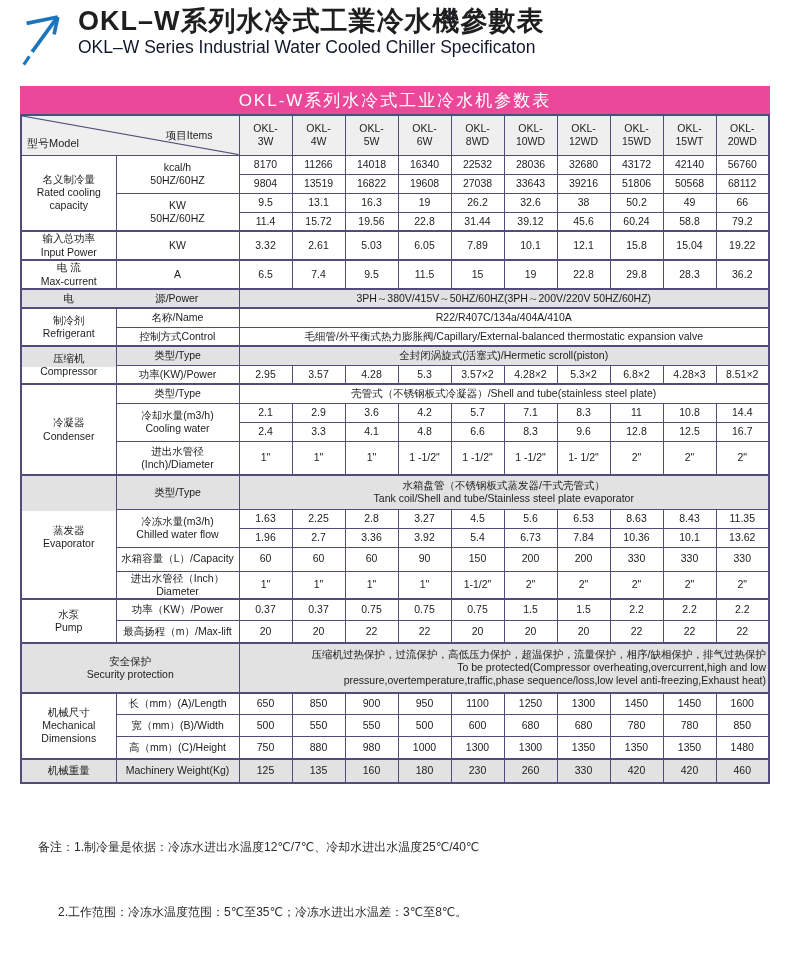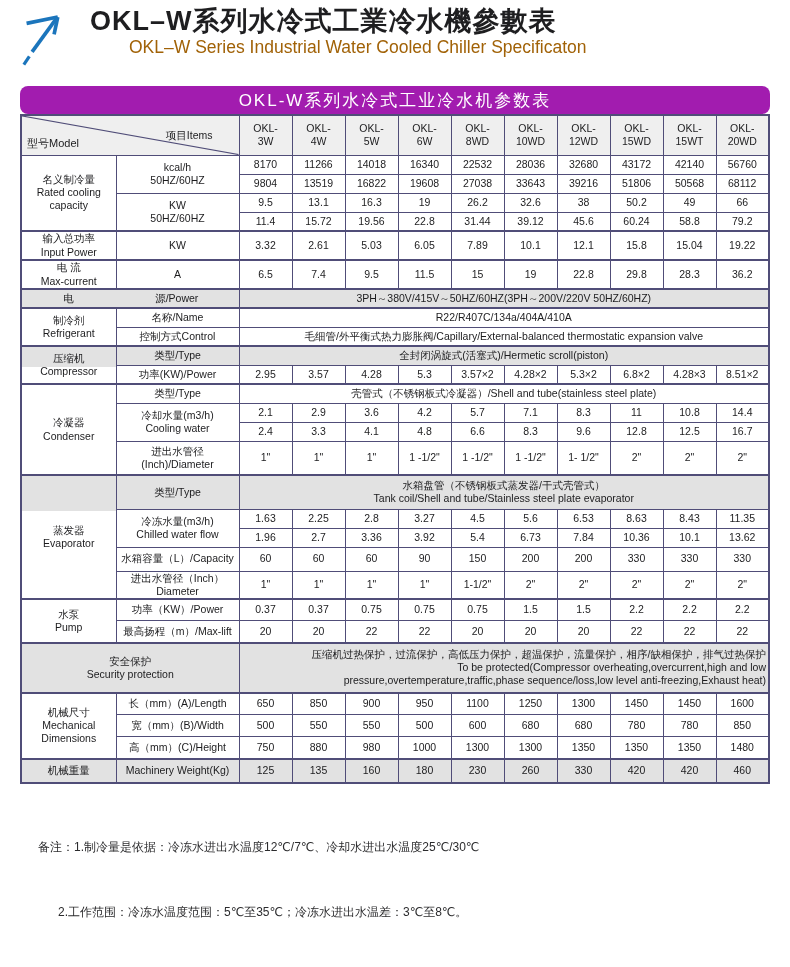--- a/index.html
+++ b/index.html
@@ -1,29 +1,29 @@
 <!DOCTYPE html>
 <html><head>
 <meta charset="utf-8">
 <style>
   html,body{margin:0;padding:0;background:#ffffff;}
   body{width:790px;font-family:"Liberation Sans","DejaVu Sans",sans-serif;color:#222;}
   .page{width:790px;}
 
   
-  .masthead{display:flex;align-items:flex-start;gap:24px;padding:6px 0 0 22px;}
+  .masthead{display:flex;align-items:flex-start;gap:12px;padding:6px 0 0 22px;}
   .logo{flex:0 0 auto;margin-top:4px;}
   .titles{line-height:1.12;}
   .title-zh{font-size:27px;font-weight:600;color:#1e1e20;letter-spacing:1px;white-space:nowrap;}
-  .title-en{font-size:17.5px;font-weight:400;color:#a16207;margin-top:2px;white-space:nowrap;margin-left:39px;}
+  .title-en{font-size:17.5px;font-weight:400;color:#0f172a;margin-top:2px;white-space:nowrap;}
 
   
   .table-wrap{width:750px;margin:14px 20px 0 20px;}
-  .caption-bar{background:#a21caf;color:#ffffff;height:28px;display:flex;align-items:center;justify-content:center;
-               font-size:17px;letter-spacing:2px;font-weight:400;border-radius:8px;}
+  .caption-bar{background:#ec4899;color:#ffffff;height:28px;display:flex;align-items:center;justify-content:center;
+               font-size:17px;letter-spacing:2px;font-weight:400;}
   table{border-collapse:collapse;table-layout:fixed;width:750px;font-size:10.5px;color:#1c1c1e;}
   col.c0{width:95px;} col.c1{width:123px;}
   td{border:1px solid #504D78;text-align:center;vertical-align:middle;padding:0 2px;line-height:1.25;background:#fff;overflow:hidden;}
   table{border:2px solid #504D78;}
   tr.sec td{border-top-width:2px;}
   .pre{white-space:pre-line;}
   .g{background:#E2E2E2;}
   .hd{background:#EFEFEF;}
   .left{text-align:right;padding-left:20px;}
   tr.h19{height:19px;} tr.h22{height:22px;} tr.h24{height:24px;} tr.h30{height:20px;}
@@ -453,21 +453,21 @@
             <td class="g">420</td>
             <td class="g">460</td>
           </tr>
 
       </tbody>
     </table>
   </div>
 
   <div class="notes">
     <div class="notes-zh">
-      <div class="note-line">备注：1.制冷量是依据：冷冻水进出水温度12℃/7℃、冷却水进出水温度25℃/30℃</div>
+      <div class="note-line">备注：1.制冷量是依据：冷冻水进出水温度12℃/7℃、冷却水进出水温度25℃/40℃</div>
       <div class="note-line">      2.工作范围：冷冻水温度范围：5℃至35℃；冷冻水进出水温差：3℃至8℃。</div>
       
       
       
       
     </div>
 
   </div>
 
 </div>

